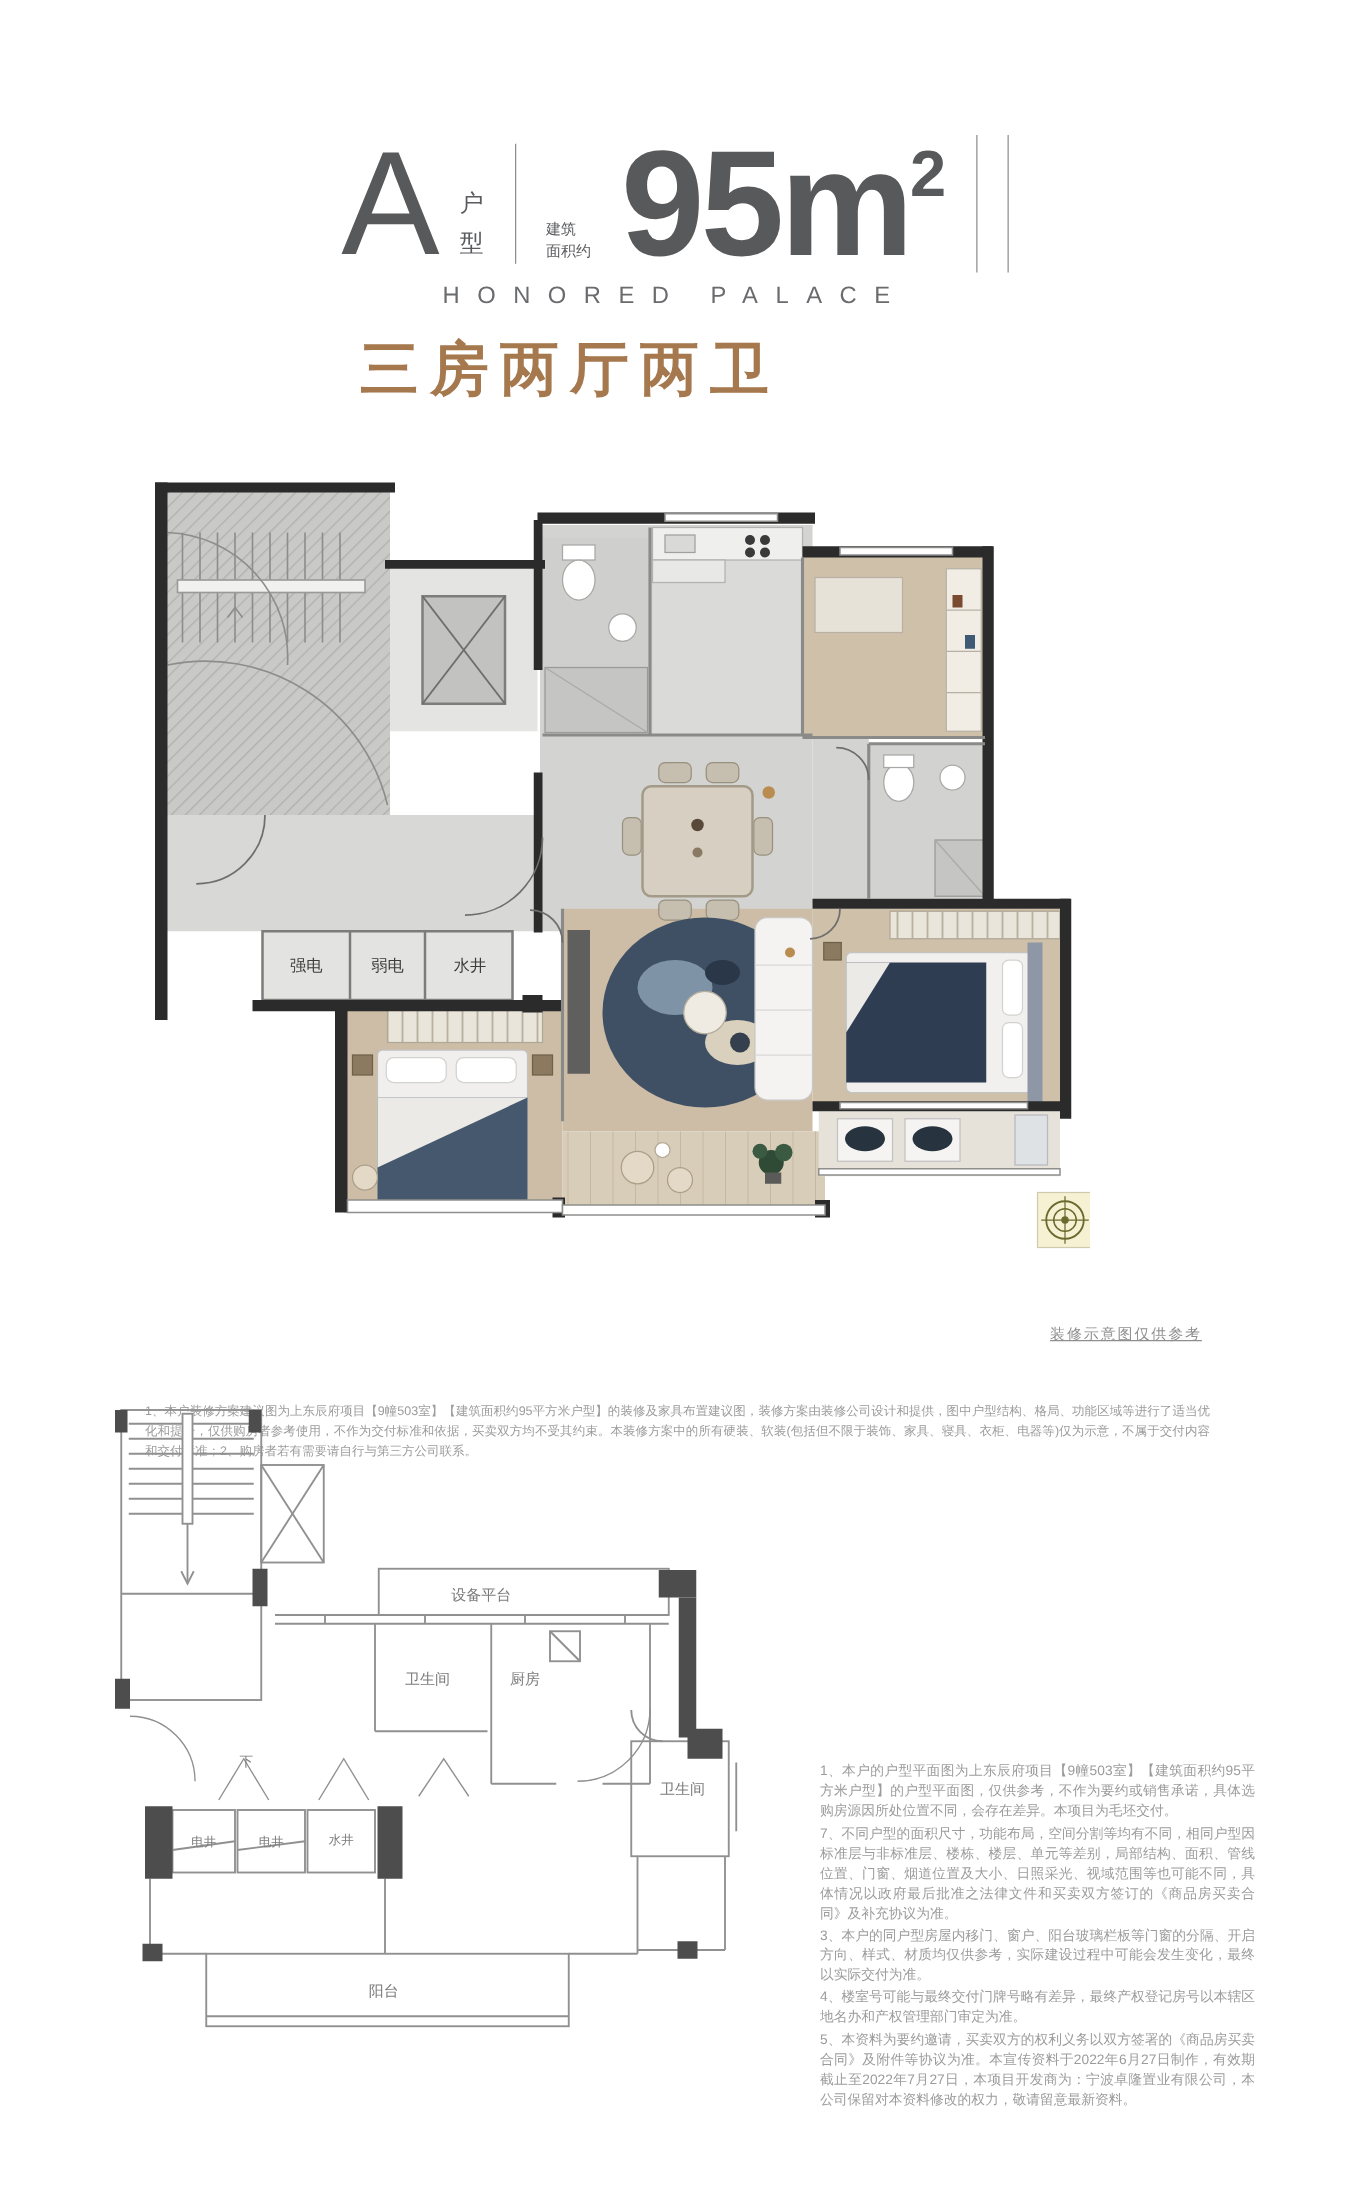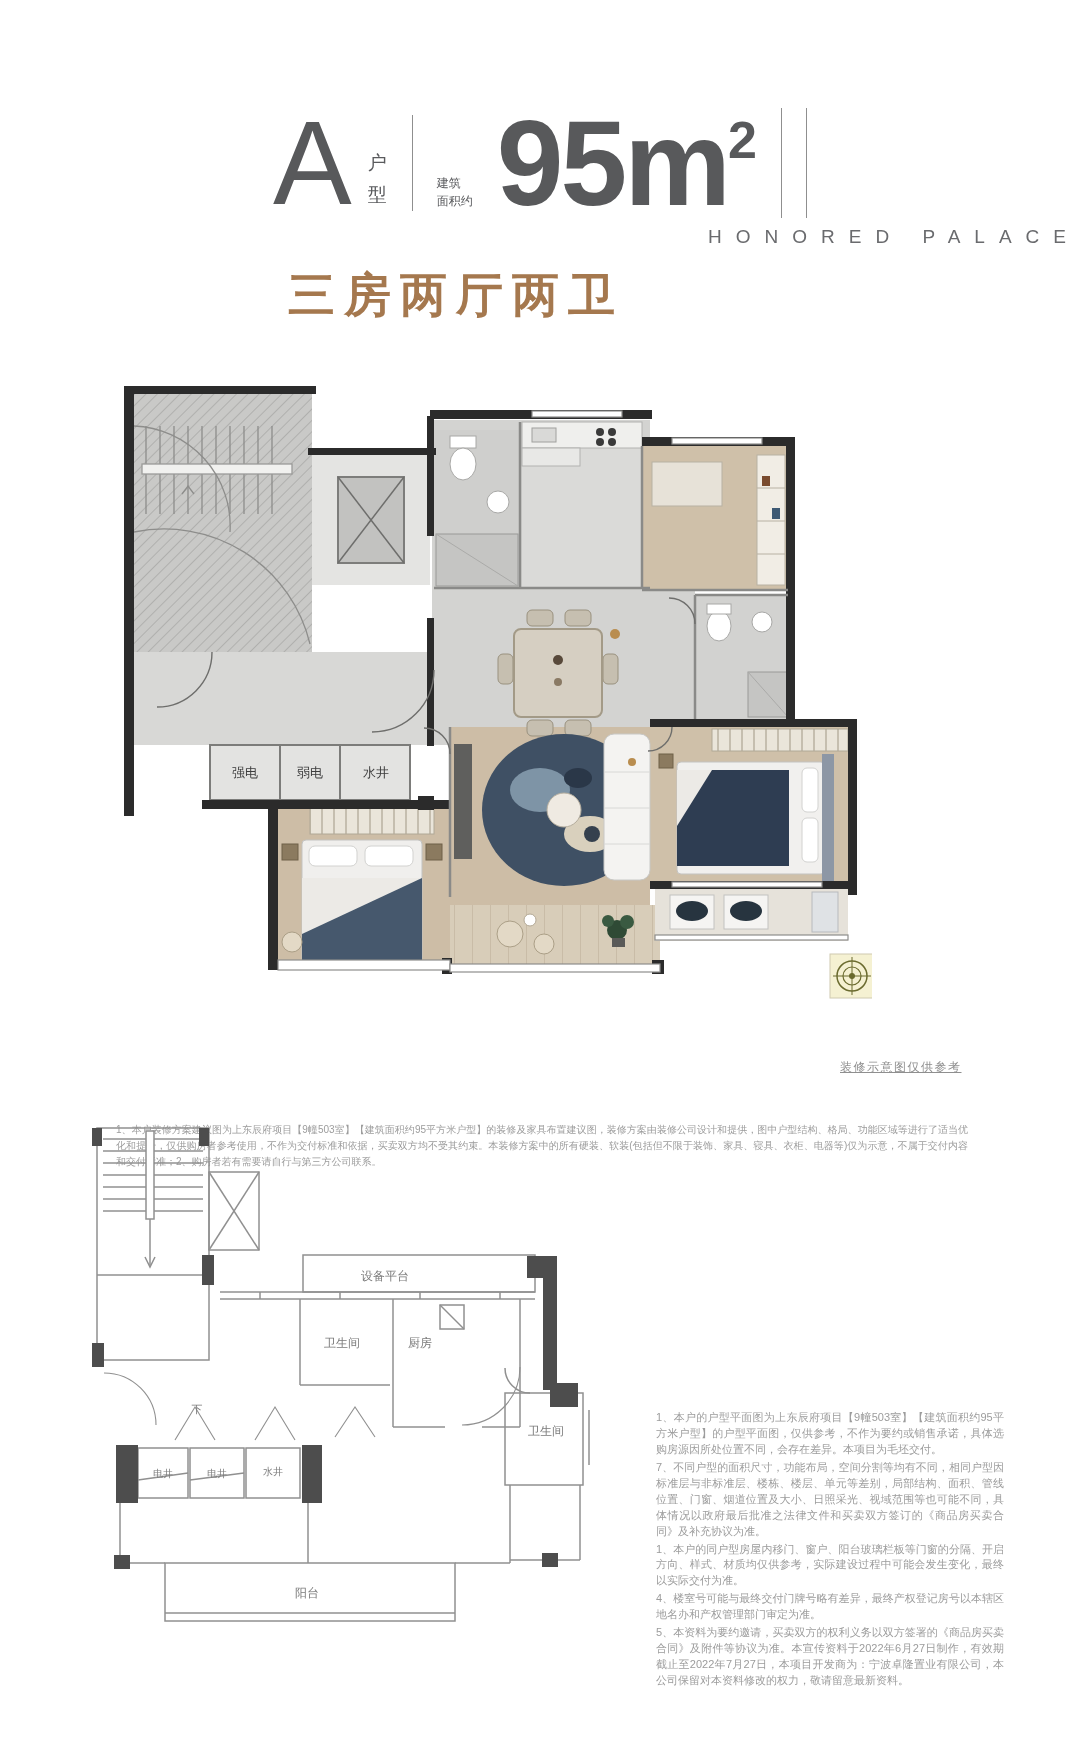--- a/index.html
+++ b/index.html
@@ -10,21 +10,21 @@
   
   .hdr{position:absolute;top:104px;left:0;width:1080px;display:flex;justify-content:center;align-items:center;gap:24px;}
   .unit-letter{font-size:118px;line-height:1;font-weight:400;letter-spacing:0;}
   .unit-suffix{display:flex;flex-direction:column;font-size:19px;letter-spacing:1px;gap:6px;margin-left:-8px;align-self:flex-end;padding-bottom:14px;color:#5a5b5e;}
   .vdiv{width:1px;height:96px;background:#8f8f8f;}
   .vdiv.tall{height:110px;}
   .area-prefix{display:flex;flex-direction:column;font-size:12px;line-height:1.5;align-self:flex-end;padding-bottom:12px;color:#5a5b5e;}
   .area-value{font-size:120px;font-weight:700;line-height:.85;letter-spacing:-3px;display:flex;align-items:flex-start;}
   .area-value sup{font-size:52px;font-weight:700;margin-top:6px;letter-spacing:0;}
   .title-cn{font-family:"Liberation Serif",serif;font-size:56px;letter-spacing:22px;color:#55565a;white-space:nowrap;text-indent:10px;}
-  .title-en{position:absolute;top:226px;left:0;width:1080px;text-align:right;font-size:19px;letter-spacing:14px;color:#6a6b6e;}
+  .title-en{position:absolute;top:226px;left:0;width:1080px;text-align:center;font-size:19px;letter-spacing:14px;color:#6a6b6e;}
   .layout-type{position:absolute;top:264px;left:0;width:912px;text-align:center;font-size:47px;font-weight:700;letter-spacing:9px;color:#a5784e;}
   
   .main-plan{position:absolute;left:112px;top:382px;width:760px;height:620px;}
   .small-plan{position:absolute;left:90px;top:1115px;width:540px;height:520px;}
   .plan-note{position:absolute;left:840px;top:1059px;font-size:12px;letter-spacing:1.5px;color:#8f8f8f;text-decoration:underline;}
   
   .disclaimer-top{position:absolute;left:116px;top:1122px;width:852px;font-size:10px;line-height:1.6;color:#9c9c9c;text-align:justify;margin:0;}
   .legal-notes{position:absolute;left:656px;top:1410px;width:348px;font-size:11px;line-height:1.45;color:#9c9c9c;}
   .legal-notes p{margin:0 0 2px 0;text-align:justify;}
   
@@ -391,18 +391,18 @@
       <text class="room-label-light" x="127" y="362" font-size="10" text-anchor="middle">电井</text>
       <text class="room-label-light" x="183" y="360" font-size="10" text-anchor="middle">水井</text>
       <text class="room-label-light" x="107" y="298" font-size="11" text-anchor="middle">下</text>
       <text class="room-label-light" x="217" y="482" font-size="12" text-anchor="middle">阳台</text>
     </g>
   </svg>
 
   <div class="legal-notes">
     <p>1、本户的户型平面图为上东辰府项目【9幢503室】【建筑面积约95平方米户型】的户型平面图，仅供参考，不作为要约或销售承诺，具体选购房源因所处位置不同，会存在差异。本项目为毛坯交付。</p>
     <p>7、不同户型的面积尺寸，功能布局，空间分割等均有不同，相同户型因标准层与非标准层、楼栋、楼层、单元等差别，局部结构、面积、管线位置、门窗、烟道位置及大小、日照采光、视域范围等也可能不同，具体情况以政府最后批准之法律文件和买卖双方签订的《商品房买卖合同》及补充协议为准。</p>
-    <p>1、本户的同户型房屋内移门、窗户、阳台玻璃栏板等门窗的分隔、开启方向、样式、材质均仅供参考，实际建设过程中可能会发生变化，最终以实际交付为准。</p>
+    <p>3、本户的同户型房屋内移门、窗户、阳台玻璃栏板等门窗的分隔、开启方向、样式、材质均仅供参考，实际建设过程中可能会发生变化，最终以实际交付为准。</p>
     <p>4、楼室号可能与最终交付门牌号略有差异，最终产权登记房号以本辖区地名办和产权管理部门审定为准。</p>
     <p>5、本资料为要约邀请，买卖双方的权利义务以双方签署的《商品房买卖合同》及附件等协议为准。本宣传资料于2022年6月27日制作，有效期截止至2022年7月27日，本项目开发商为：宁波卓隆置业有限公司，本公司保留对本资料修改的权力，敬请留意最新资料。</p>
   </div>
 
 </div>
 
 </body></html>

